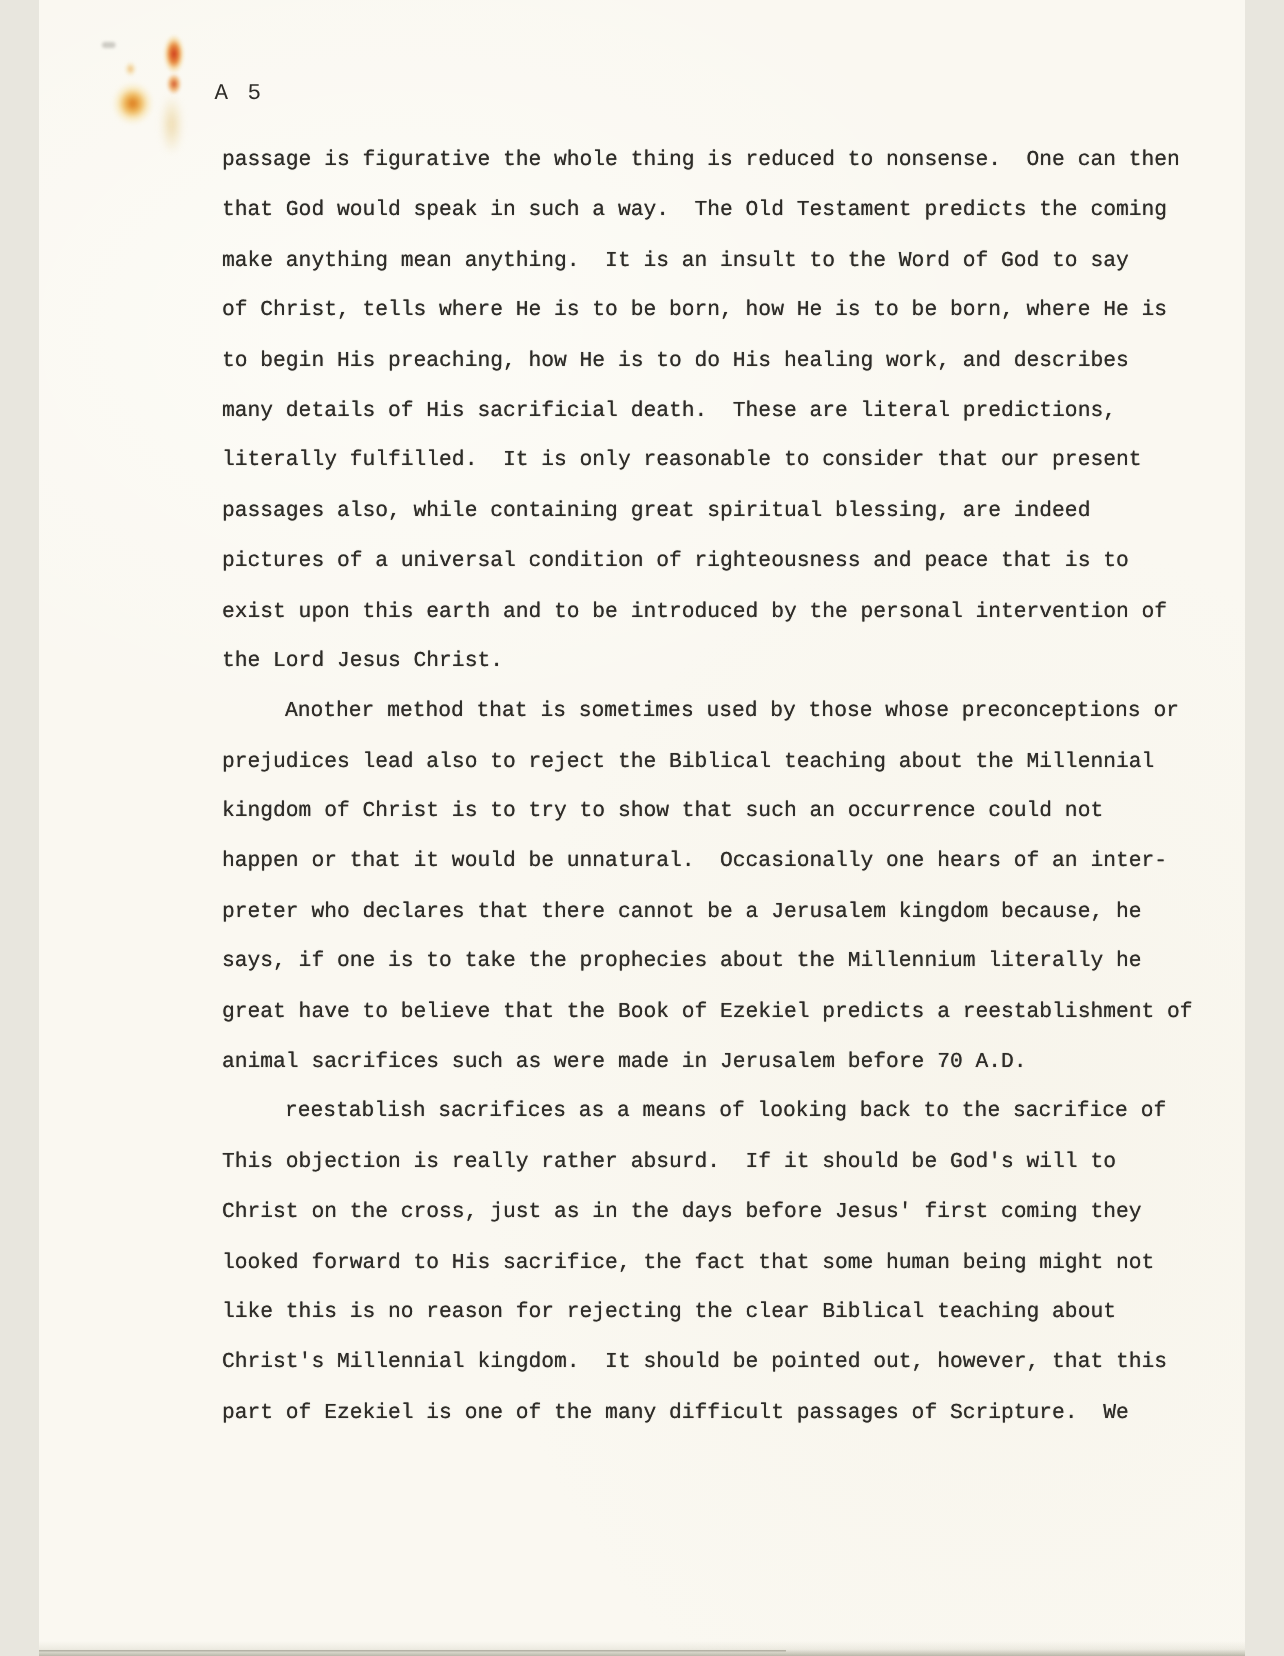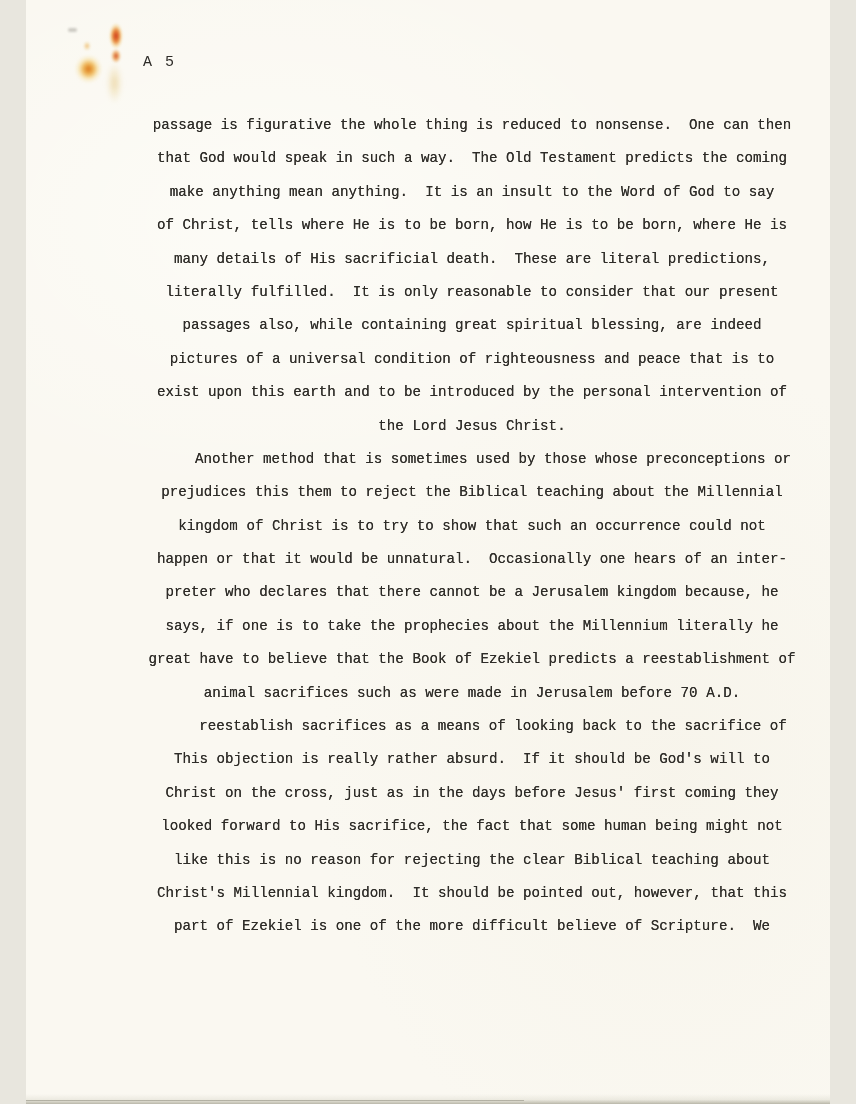--- a/index.html
+++ b/index.html
@@ -25,23 +25,22 @@
     left: 117px;
     top: 54px;
     font-size: 15px;
     letter-spacing: 2px;
     white-space: pre;
     color: var(--ink, #2e2c28);
   }
   .text-block {
     position: absolute;
     left: 122px;
-    top: 109px;
+    top: 91px;
     width: 648px;
-    text-align: center;
   }
   .paragraph {
     margin: 0;
     padding: 0;
   }
   .line {
     white-space: pre;
     font-size: 14.2px;
     line-height: 33.4px;
     height: 33.4px;
@@ -141,46 +140,47 @@
 
   <div class="page-header">A 5</div>
 
   <div class="text-block">
 
     <div class="paragraph">
       <div class="line">passage is figurative the whole thing is reduced to nonsense.  One can then</div>
       <div class="line">that God would speak in such a way.  The Old Testament predicts the coming</div>
       <div class="line">make anything mean anything.  It is an insult to the Word of God to say</div>
       <div class="line">of Christ, tells where He is to be born, how He is to be born, where He is</div>
+      <div class="line">to begin His preaching, how He is to do His healing work, and describes</div>
       <div class="line">many details of His sacrificial death.  These are literal predictions,</div>
       <div class="line">literally fulfilled.  It is only reasonable to consider that our present</div>
       <div class="line">passages also, while containing great spiritual blessing, are indeed</div>
       <div class="line">pictures of a universal condition of righteousness and peace that is to</div>
       <div class="line">exist upon this earth and to be introduced by the personal intervention of</div>
       <div class="line">the Lord Jesus Christ.</div>
     </div>
 
     <div class="paragraph indented">
       <div class="line">Another method that is sometimes used by those whose preconceptions or</div>
-      <div class="line">prejudices this them to reject the Biblical teaching about the Millennial</div>
+      <div class="line">prejudices lead also to reject the Biblical teaching about the Millennial</div>
       <div class="line">kingdom of Christ is to try to show that such an occurrence could not</div>
       <div class="line">happen or that it would be unnatural.  Occasionally one hears of an inter-</div>
       <div class="line">preter who declares that there cannot be a Jerusalem kingdom because, he</div>
       <div class="line">says, if one is to take the prophecies about the Millennium literally he</div>
       <div class="line">great have to believe that the Book of Ezekiel predicts a reestablishment of</div>
       <div class="line">animal sacrifices such as were made in Jerusalem before 70 A.D.</div>
     </div>
 
     <div class="paragraph indented">
       <div class="line">reestablish sacrifices as a means of looking back to the sacrifice of</div>
       <div class="line">This objection is really rather absurd.  If it should be God's will to</div>
       <div class="line">Christ on the cross, just as in the days before Jesus' first coming they</div>
       <div class="line">looked forward to His sacrifice, the fact that some human being might not</div>
       <div class="line">like this is no reason for rejecting the clear Biblical teaching about</div>
       <div class="line">Christ's Millennial kingdom.  It should be pointed out, however, that this</div>
-      <div class="line">part of Ezekiel is one of the more difficult believe of Scripture.  We</div>
+      <div class="line">part of Ezekiel is one of the many difficult passages of Scripture.  We</div>
     </div>
 
   </div>
 
   <div class="bottom-edge"></div>
 
 </div>
 
 </body></html>

